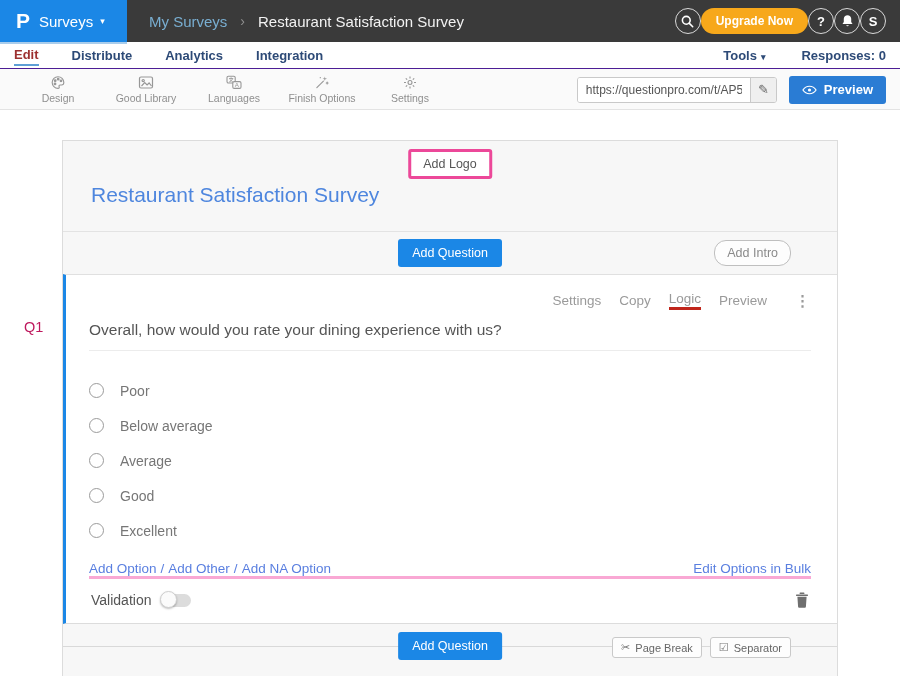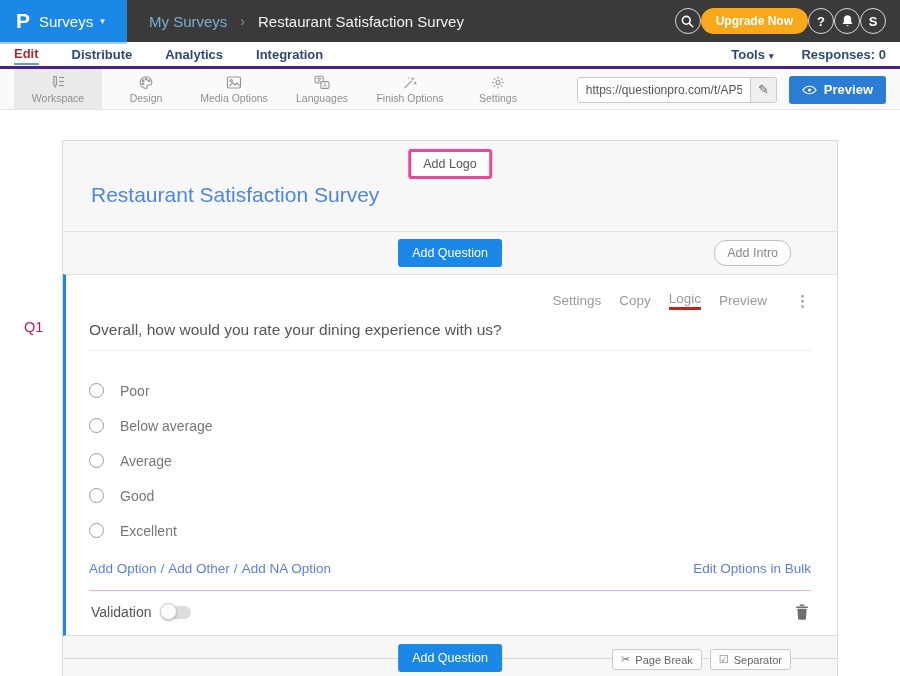--- a/index.html
+++ b/index.html
@@ -18,26 +18,26 @@
   .crumb-sep { color:#8f8f8f; margin:0 13px; font-size:14px; }
   .crumb-current { color:#f2f2f2; }
   .topbar-right { position:absolute; right:14px; top:0; height:42px; display:flex; align-items:center; }
   .tb-circle { width:26px; height:26px; border:1.5px solid #d9d9d9; border-radius:50%;
     display:flex; align-items:center; justify-content:center; color:#fff; cursor:pointer;
     font-size:13px; font-weight:bold; }
   .upgrade-btn { background:#f7a81b; color:#fff; border:none; border-radius:13px; height:26px;
     padding:0 15px; font-size:12px; font-weight:bold; cursor:pointer; font-family:inherit; }
 
   
-  .nav2 { height:27px; background:#fff; border-bottom:3px solid #4c1d95; display:flex;
+  .nav2 { height:27px; background:#fff; border-bottom:1px solid #4c1d95; display:flex;
     align-items:center; position:relative; padding-left:14px; font-size:13px; }
   .logo-underline { position:absolute; left:0; top:0; width:127px; height:2px; background:#a9cdec; }
   .nav-tab { color:#2d4a77; font-weight:bold; margin-right:33px; cursor:pointer; padding:2px 0; }
   .nav-tab.active { color:#9c3030; border-bottom:2px solid #5f9fd6; }
-  .nav2-right { position:absolute; right:14px; display:flex; align-items:center; gap:28px; }
+  .nav2-right { position:absolute; right:14px; display:flex; align-items:center; gap:36px; }
   .tools-link { color:#2d4a77; font-weight:bold; cursor:pointer; }
   .tools-caret { font-size:9px; margin-left:4px; }
   .responses { color:#2d4a77; font-weight:bold; }
 
   
   .toolbar { height:41px; background:#fafafa; border-bottom:1px solid #e3e3e3; display:flex;
     align-items:stretch; position:relative; padding-left:14px; }
   .tool-item { width:88px; display:flex; flex-direction:column; align-items:center;
     justify-content:center; gap:2px; cursor:pointer; }
   .tool-item.active { background:#eaeaea; }
@@ -88,21 +88,21 @@
   .opt-row { display:flex; align-items:center; gap:16px; height:35px; cursor:pointer; }
   .radio { width:15px; height:15px; border:1.5px solid #9b9b9b; border-radius:50%; background:#fff;
     flex:0 0 auto; }
   .opt-label { font-size:14px; color:#767676; }
 
   .links-row { margin-top:13px; display:flex; justify-content:space-between; align-items:center;
     font-size:13.5px; }
   .add-links a, .bulk-link { color:#5a7fe0; text-decoration:none; cursor:pointer; }
   .link-sep { color:#5a7fe0; margin:0 4px; }
 
-  .validation-row { margin-top:14px; border-top:1px solid #f9a8d4; padding:13px 2px 15px;
+  .validation-row { border-top:3px solid #f9a8d4; padding:13px 2px 15px;
     display:flex; align-items:center; }
   .validation-label { font-size:14px; color:#555; }
   .toggle { margin-left:10px; width:30px; height:13px; background:#dcdcdc; border-radius:7px;
     position:relative; cursor:pointer; }
   .toggle-knob { position:absolute; left:-1px; top:-2.5px; width:17px; height:17px; background:#fbfbfb;
     border:1px solid #cfcfcf; border-radius:50%; box-shadow:0 1px 2px rgba(0,0,0,.25); }
   .spacer { flex:1; }
   .trash { cursor:pointer; display:flex; }
 
   
@@ -158,46 +158,37 @@
   <span class="nav-tab">Distribute</span>
   <span class="nav-tab">Analytics</span>
   <span class="nav-tab">Integration</span>
   <div class="nav2-right">
     <span class="tools-link"><span>Tools</span><span class="tools-caret">▾</span></span>
     <span class="responses">Responses: 0</span>
   </div>
 </div>
 
 <div class="toolbar">
-  <div class="tool-item active">
-    <svg width="16" height="15" viewBox="0 0 16 15" fill="none" stroke="#979797" stroke-width="1.2">
-        <path d="M3.8 1.5h2.6v8L5.1 12 3.8 9.5z"></path>
-        <line x1="9" y1="2.5" x2="14" y2="2.5"></line>
-        <line x1="9" y1="6.5" x2="14" y2="6.5"></line>
-        <line x1="9" y1="10.5" x2="14" y2="10.5"></line>
-      </svg>
-    <span class="tool-label">Workspace</span>
-  </div>
   <div class="tool-item">
     <svg width="16" height="15" viewBox="0 0 16 16" fill="none" stroke="#979797" stroke-width="1.2">
         <path d="M8 1.8a6.2 6.2 0 1 0 0 12.4c1.2 0 1.6-.8 1.2-1.7-.4-.9 0-1.9 1.2-1.9h1.4c1.5 0 2.4-1 2.4-2.6C14.2 4.3 11.4 1.8 8 1.8z"></path>
         <circle cx="5" cy="6" r=".9" fill="#979797"></circle>
         <circle cx="8.2" cy="4.4" r=".9" fill="#979797"></circle>
         <circle cx="11.2" cy="6.2" r=".9" fill="#979797"></circle>
         <circle cx="4.8" cy="9.5" r=".9" fill="#979797"></circle>
       </svg>
     <span class="tool-label">Design</span>
   </div>
   <div class="tool-item">
     <svg width="16" height="15" viewBox="0 0 16 15" fill="none" stroke="#979797" stroke-width="1.2">
         <rect x="1.5" y="2" width="13" height="11" rx="1.5"></rect>
         <circle cx="5.2" cy="5.6" r="1.1"></circle>
         <path d="M3.5 11l3.2-3.4 2.4 2.4 2-2 2.4 3"></path>
       </svg>
-    <span class="tool-label">Media Options</span>
+    <span class="tool-label">Good Library</span>
   </div>
   <div class="tool-item">
     <svg width="16" height="15" viewBox="0 0 16 15" fill="none" stroke="#979797" stroke-width="1.1">
         <rect x="1" y="1.2" width="8.2" height="6.8" rx="1.4"></rect>
         <path d="M3 3.6h4.2M5.1 2.4v1.2M6.6 3.6c-.6 1.6-2.2 3-3.4 3.4M4.3 4.6c.6 1.2 1.8 2.2 2.9 2.5" stroke-width=".9"></path>
         <rect x="6.8" y="6.6" width="8.2" height="6.8" rx="1.4" fill="#fafafa"></rect>
         <text x="10.9" y="11.8" font-size="6.2" fill="#979797" stroke="none" text-anchor="middle" font-family="Liberation Sans, sans-serif">A</text>
       </svg>
     <span class="tool-label">Languages</span>
   </div>

